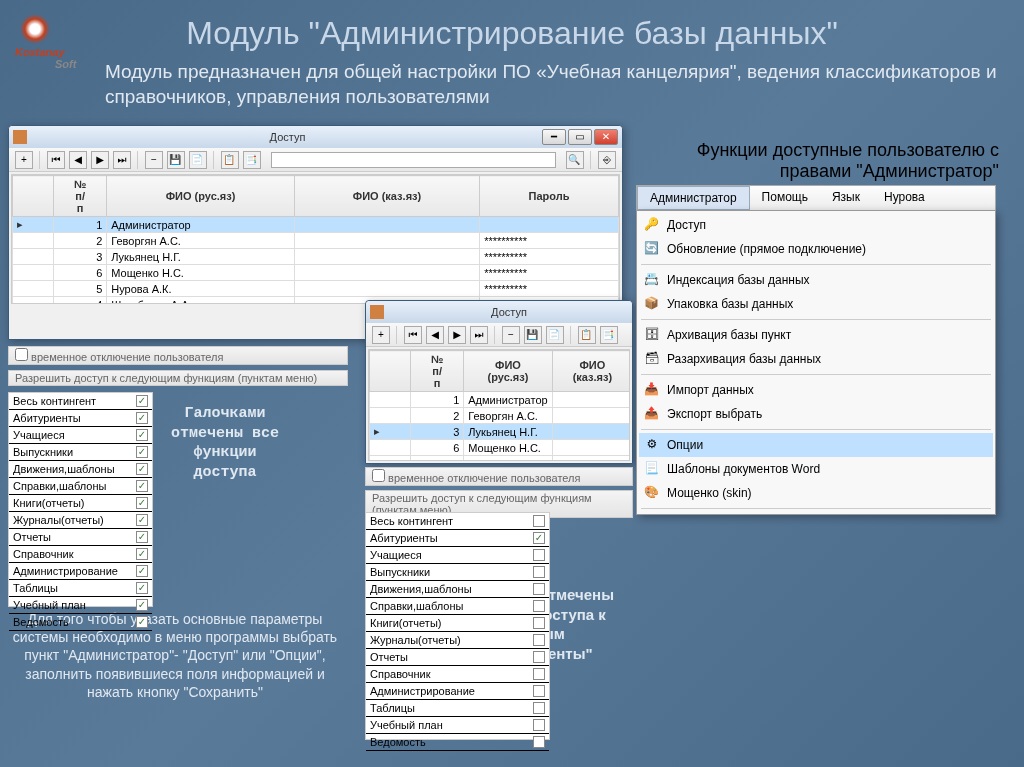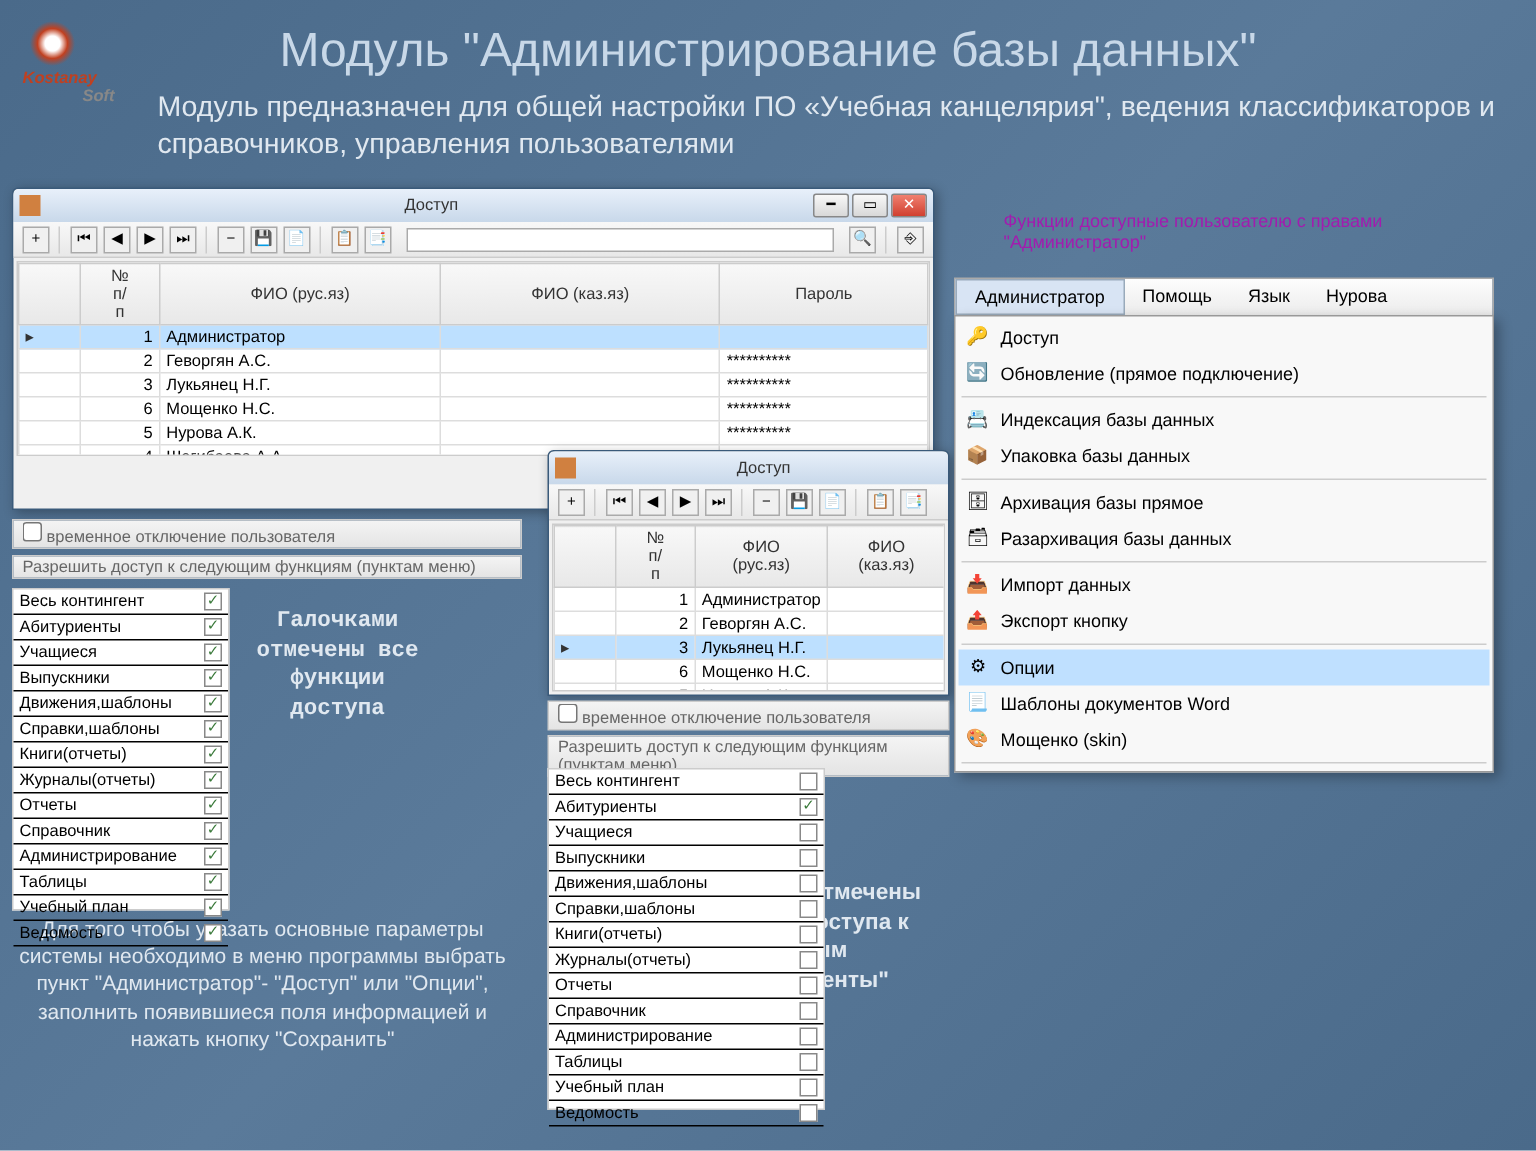--- a/index.html
+++ b/index.html
@@ -38,23 +38,23 @@
     position: absolute;
     top: 60px; left: 105px; right: 15px;
     color: #e0e8f0;
     font-size: 19px;
     line-height: 1.3;
   }
   .func-label {
     position: absolute;
     top: 140px; right: 25px;
     width: 330px;
-    color: #a21caf;
-    font-size: 12px;
-    text-align: left;
+    color: #000000;
+    font-size: 18px;
+    text-align: right;
   }
   .annotation {
     position: absolute;
     color: #e0e8f0;
     font-size: 15px;
     font-weight: bold;
     text-align: center;
     line-height: 1.3;
   }
   .ann1 { top: 404px; left: 160px; width: 130px; font-family: Liberation Mono, monospace; }
@@ -109,21 +109,21 @@
   table.grid {
     width: 100%;
     border-collapse: collapse;
     background: #fff;
     font-size: 11px;
   }
   table.grid th {
     background: linear-gradient(#f8f8f8,#e8e8e8);
     border: 1px solid #ccc;
     padding: 2px 20px;
-    font-weight: normal;
+    font-weight: bold;
     color: #333;
     text-align: center;
   }
   table.grid td {
     border: 1px solid #ddd;
     padding: 1px 4px;
     height: 16px;
   }
   table.grid td.num { text-align: right; width: 30px; }
   table.grid tr.sel td { background: #bde0ff; }
@@ -537,34 +537,34 @@
       <span class="dicon">📇</span>
       <span>Индексация базы данных</span>
     </div>
     <div class="dd-row">
       <span class="dicon">📦</span>
       <span>Упаковка базы данных</span>
     </div>
     <div class="dd-sep"></div>
     <div class="dd-row">
       <span class="dicon">🗄</span>
-      <span>Архивация базы прямое</span>
+      <span>Архивация базы пункт</span>
     </div>
     <div class="dd-row">
       <span class="dicon">🗃</span>
       <span>Разархивация базы данных</span>
     </div>
     <div class="dd-sep"></div>
     <div class="dd-row">
       <span class="dicon">📥</span>
       <span>Импорт данных</span>
     </div>
     <div class="dd-row">
       <span class="dicon">📤</span>
-      <span>Экспорт кнопку</span>
+      <span>Экспорт выбрать</span>
     </div>
     <div class="dd-sep"></div>
     <div class="dd-row hl">
       <span class="dicon">⚙</span>
       <span>Опции</span>
     </div>
     <div class="dd-row">
       <span class="dicon">📃</span>
       <span>Шаблоны документов Word</span>
     </div>

